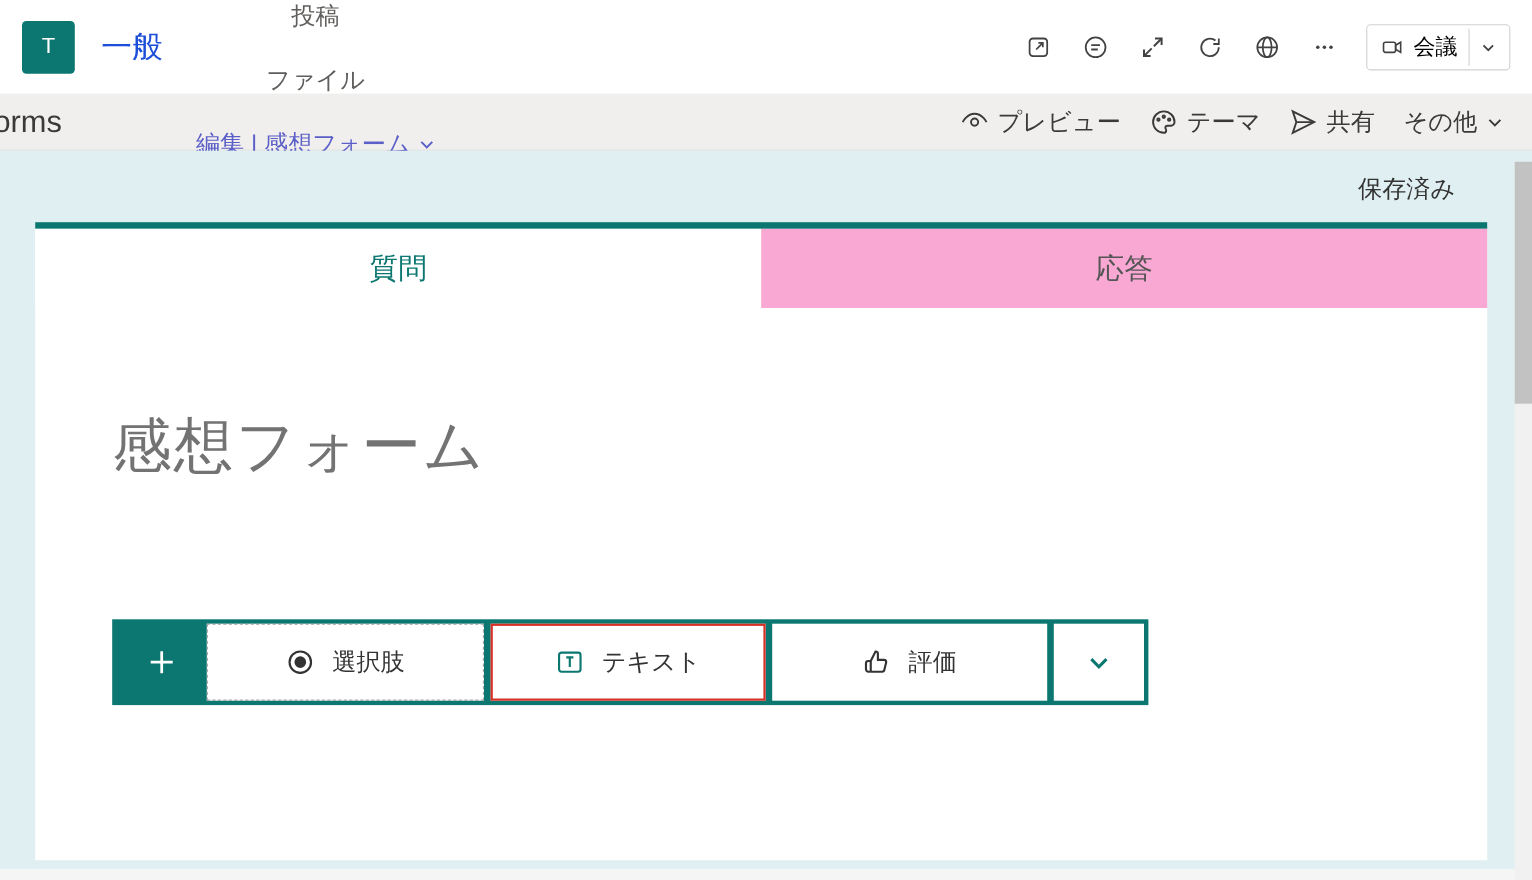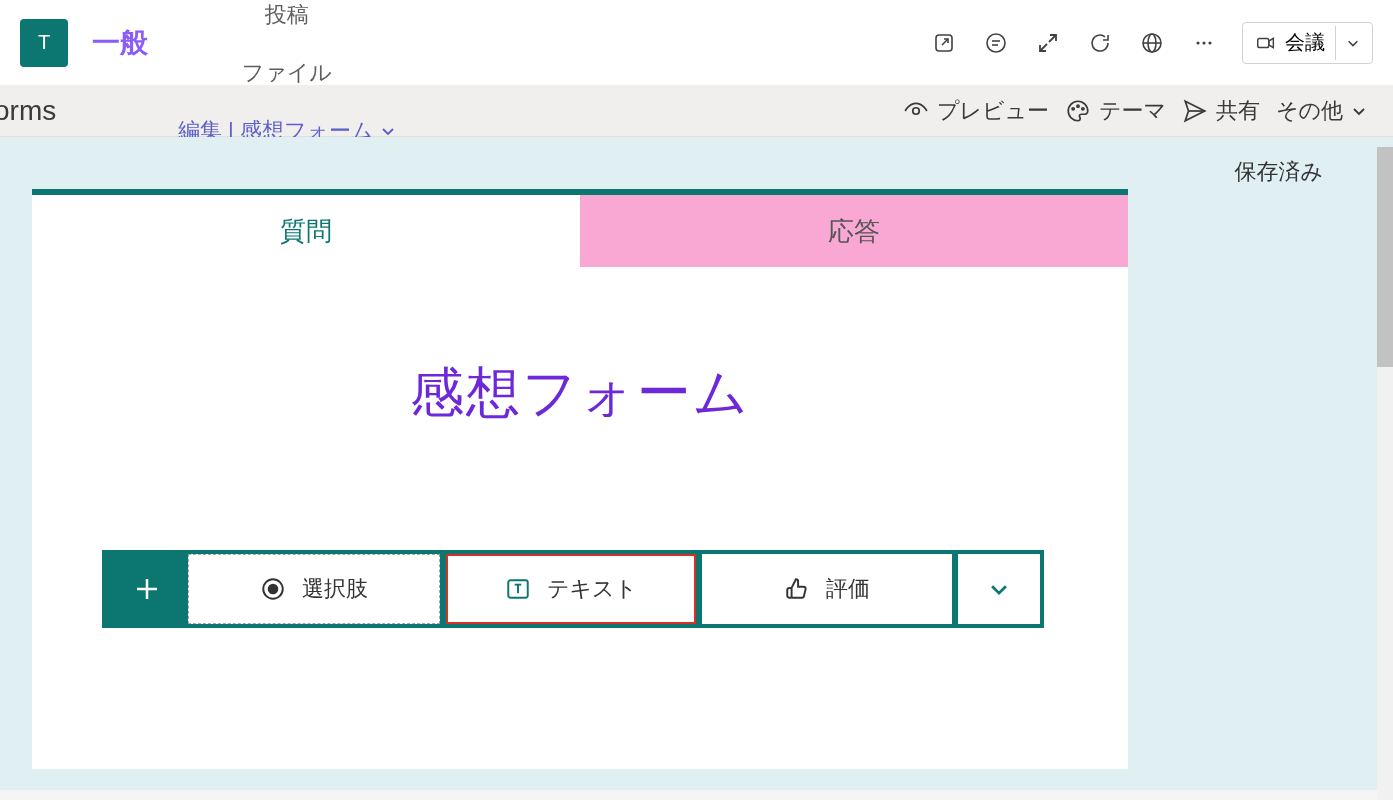--- a/index.html
+++ b/index.html
@@ -24,22 +24,22 @@
     width: 48px; height: 48px;
     background: #0b7770;
     color: #fff;
     display: flex; align-items: center; justify-content: center;
     font-size: 20px;
     border-radius: 4px;
     margin-right: 24px;
   }
   .channel-name {
     font-size: 28px;
-    font-weight: 700;
-    color: #8b5cf6;
+    font-weight: 400;
+    color: #1d4ed8;
     margin-right: 30px;
   }
   .tabs {
     display: flex;
     align-items: center;
     gap: 28px;
     height: 100%;
     flex-direction: column;
   }
   .tab-item {
@@ -116,21 +116,21 @@
   }
   .forms-label {
     font-size: 28px;
     color: #3b3a39;
     margin-left: -6px;
   }
   .forms-right {
     margin-left: auto;
     display: flex;
     align-items: center;
-    gap: 4px;
+    gap: 14px;
     font-size: 22px;
     color: #3b3a39;
   }
   .forms-right .item {
     display: flex;
     align-items: center;
     gap: 8px;
     cursor: pointer;
     padding: 4px 6px;
   }
@@ -145,26 +145,25 @@
   .saved-label {
     position: absolute;
     right: 70px;
     top: 20px;
     font-size: 22px;
     color: #333;
   }
   .card {
     position: absolute;
     left: 32px;
-    top: 52px;
-    width: 1096px;
+    top: 65px;
+    width: 1320px;
     background: #fff;
     border-top: 6px solid #0b7770;
     min-height: 580px;
-    text-align: center;
   }
   .form-tabs {
     display: flex;
     height: 72px;
   }
   .form-tab {
     flex: 1;
     display: flex;
     align-items: center;
     justify-content: center;
@@ -179,21 +178,21 @@
   .form-tab.inactive {
     color: #555;
     background: #f9a8d4;
   }
   .form-body {
     padding: 90px 70px 40px 70px;
   }
   .form-title {
     font-size: 54px;
     font-weight: 400;
-    color: #6d28d9;
+    color: #737373;
     letter-spacing: 2px;
   }
 
   .q-toolbar {
     margin-top: 120px;
     display: flex;
     background: #0b7770;
     padding: 4px;
     height: 78px;
     width: 942px;

